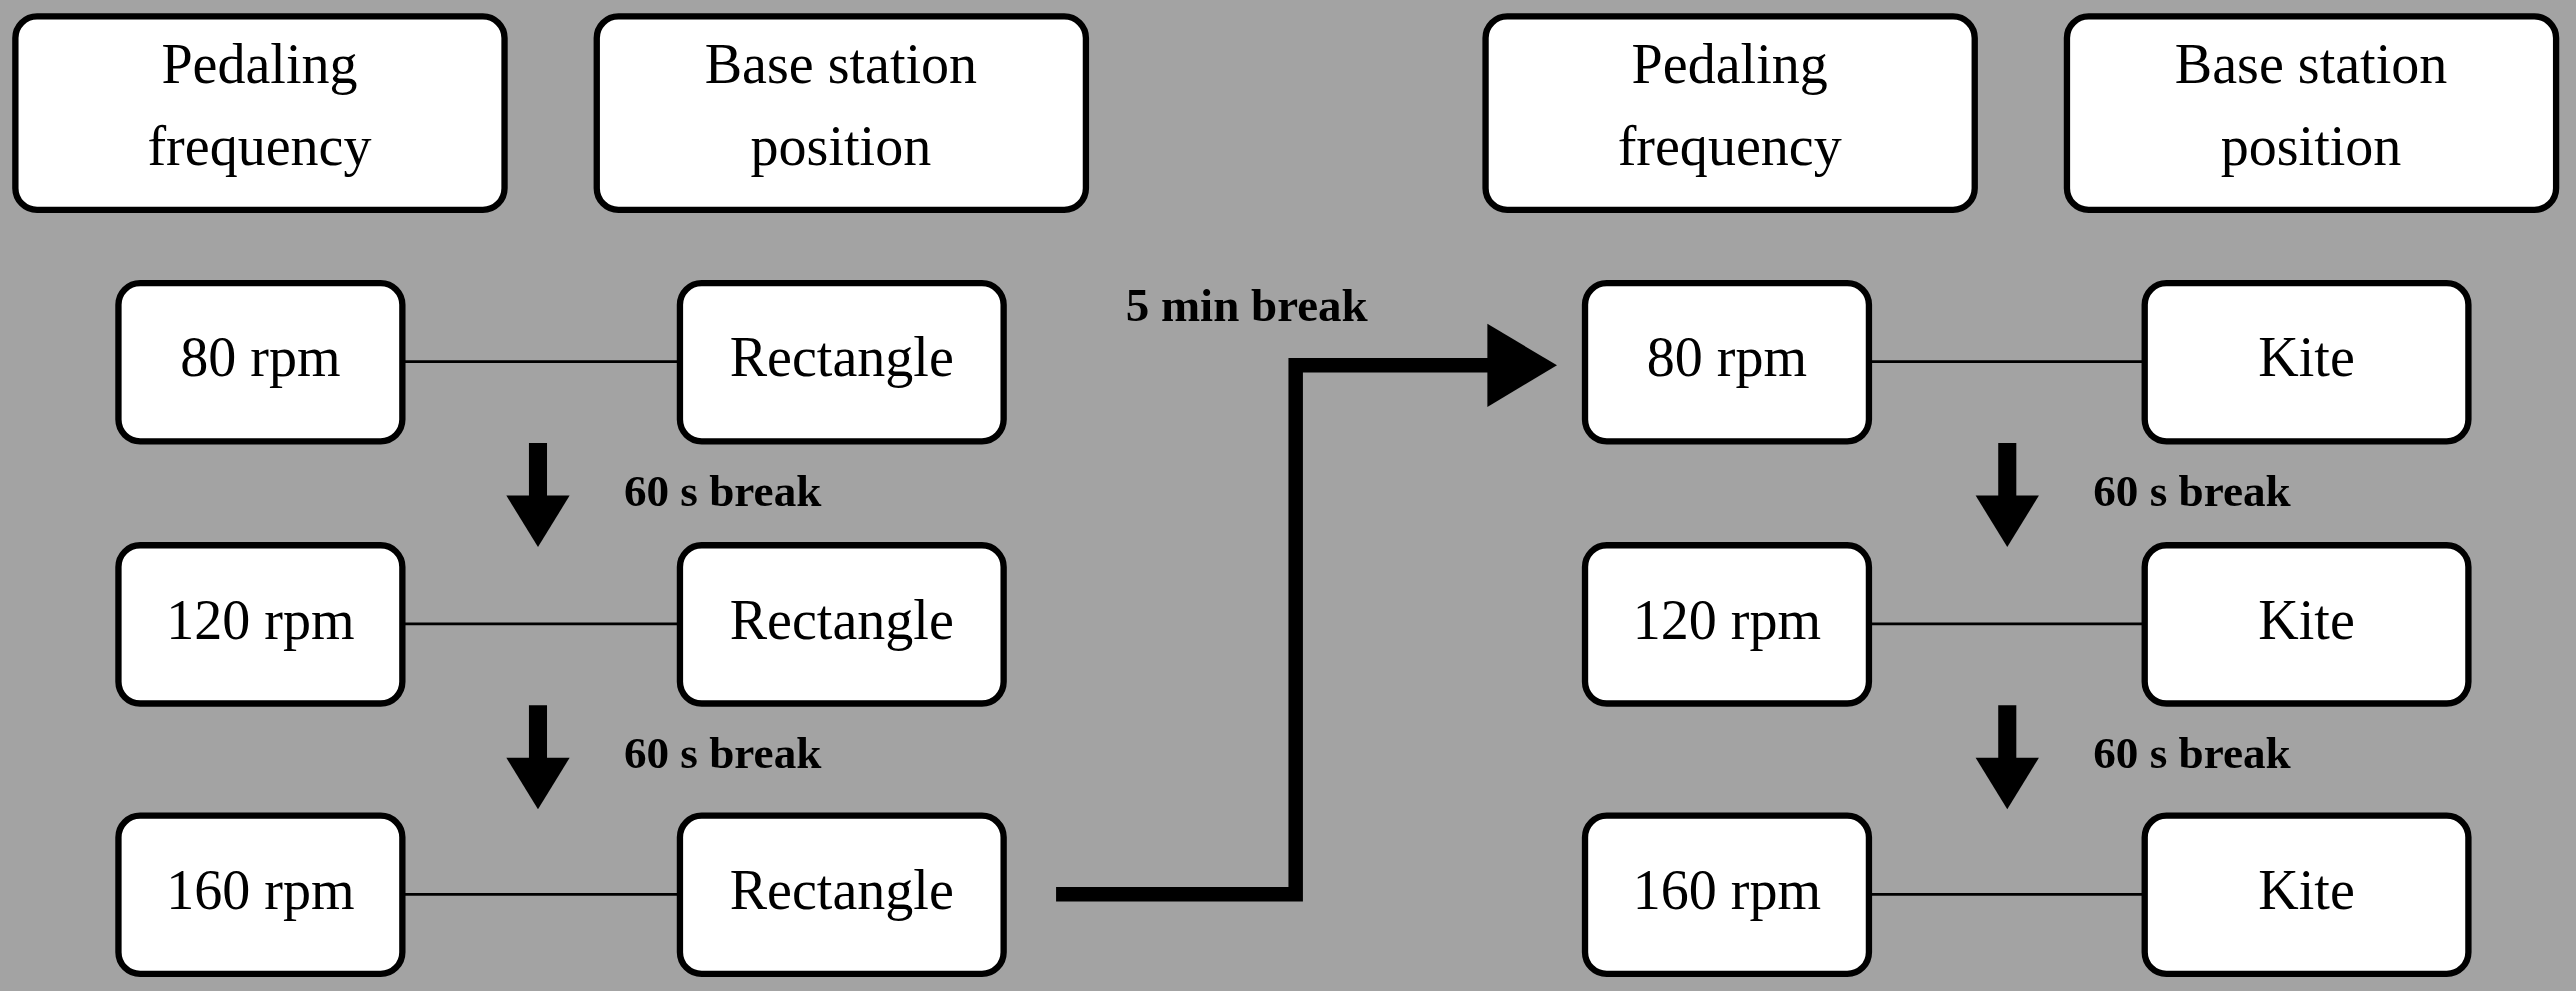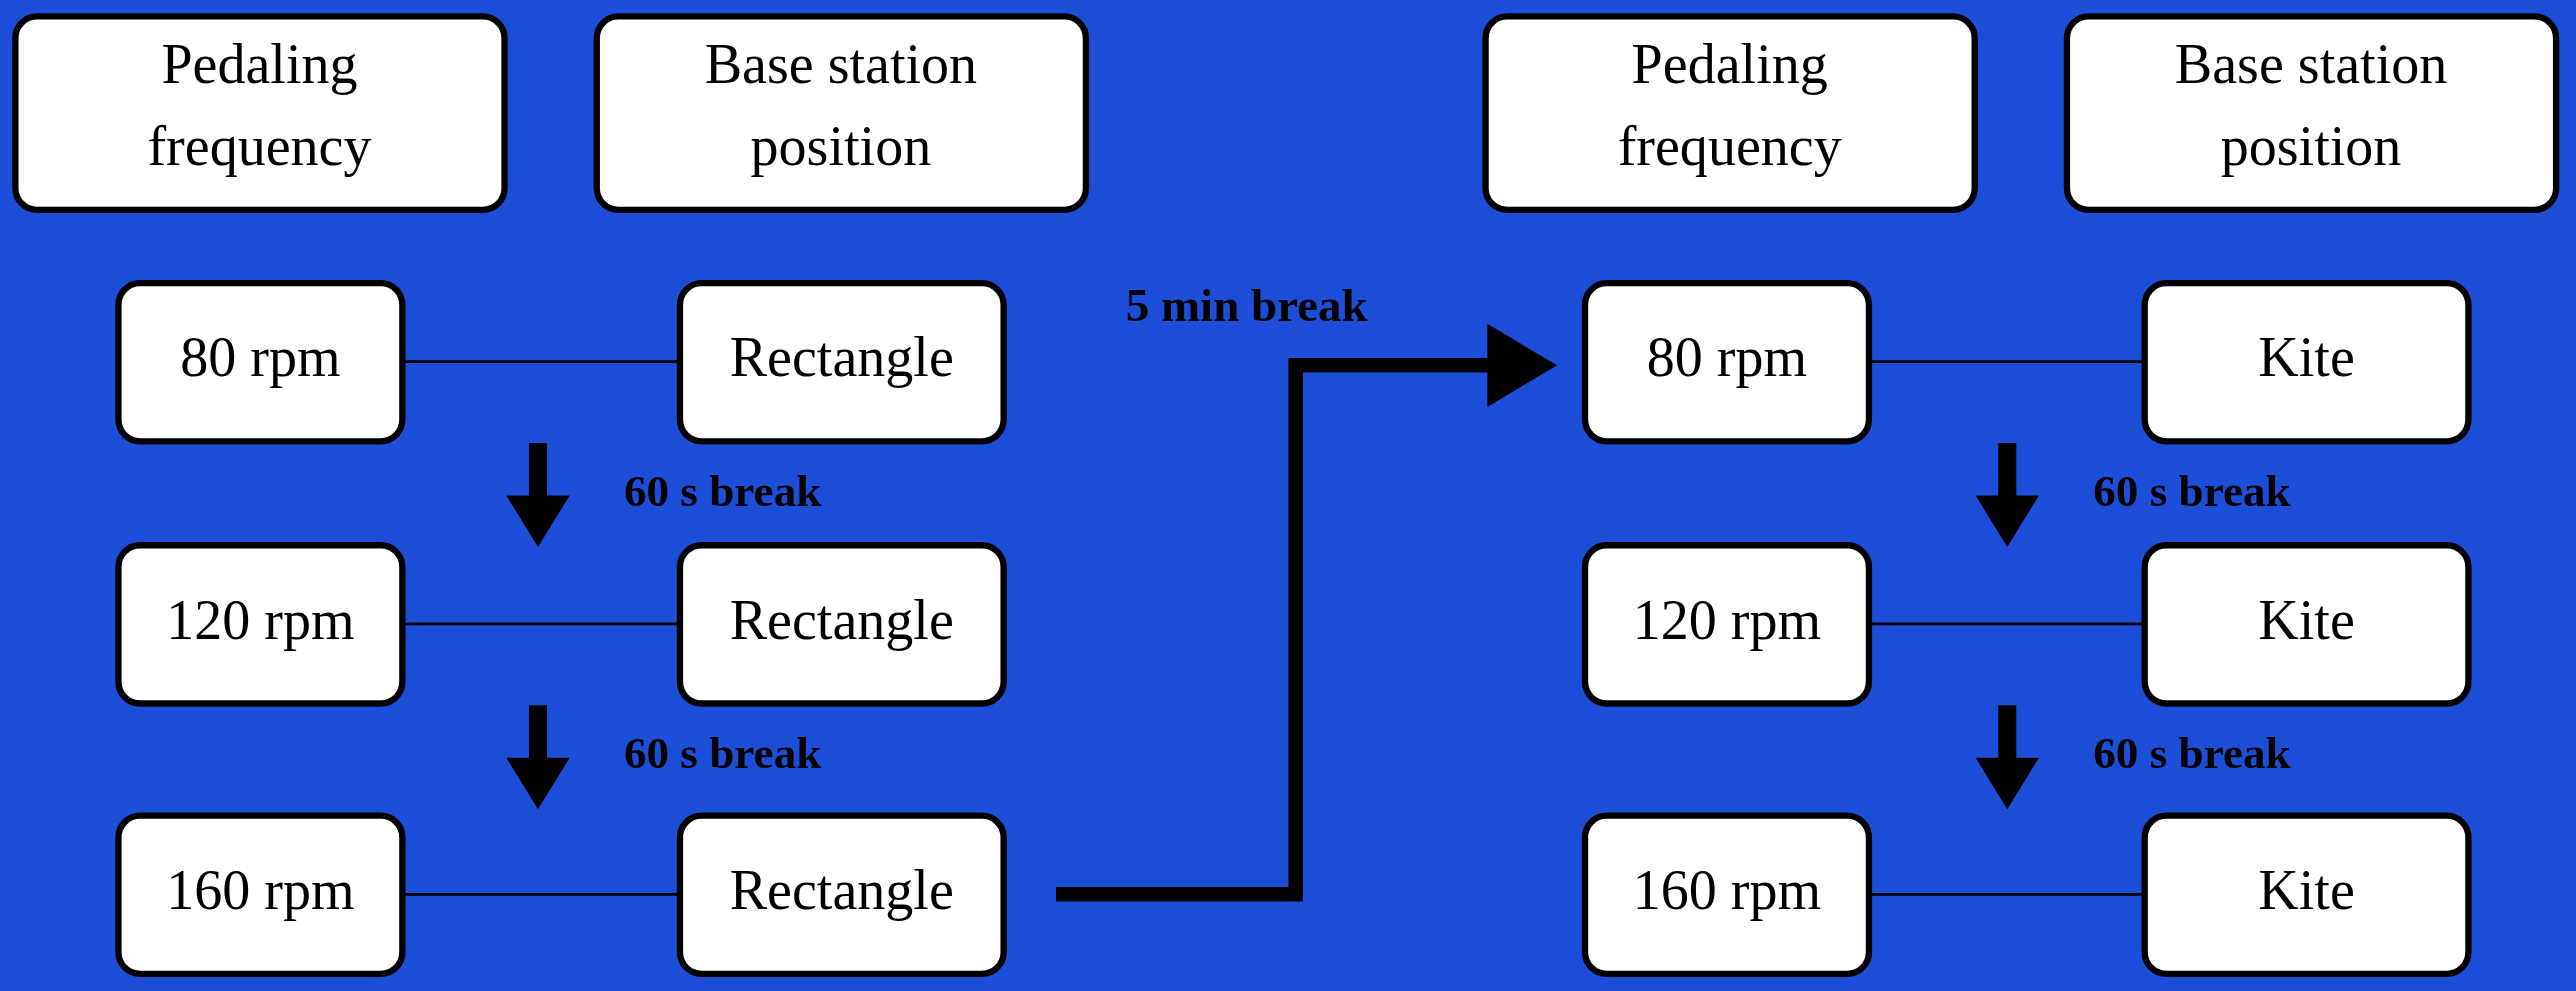--- a/index.html
+++ b/index.html
@@ -10,21 +10,21 @@
   body {
     width: 2576px;
     height: 992px;
     overflow: hidden;
     font-family: "Liberation Serif", "DejaVu Serif", serif;
   }
   #diagram-root {
     position: relative;
     width: 2576px;
     height: 992px;
-    background: #1d4ed8;
+    background: #a3a3a3;
   }
   svg.canvas {
     position: absolute;
     top: 0; left: 0;
     width: 2576px;
     height: 992px;
     display: block;
   }
   .node-box {
     fill: #ffffff;

